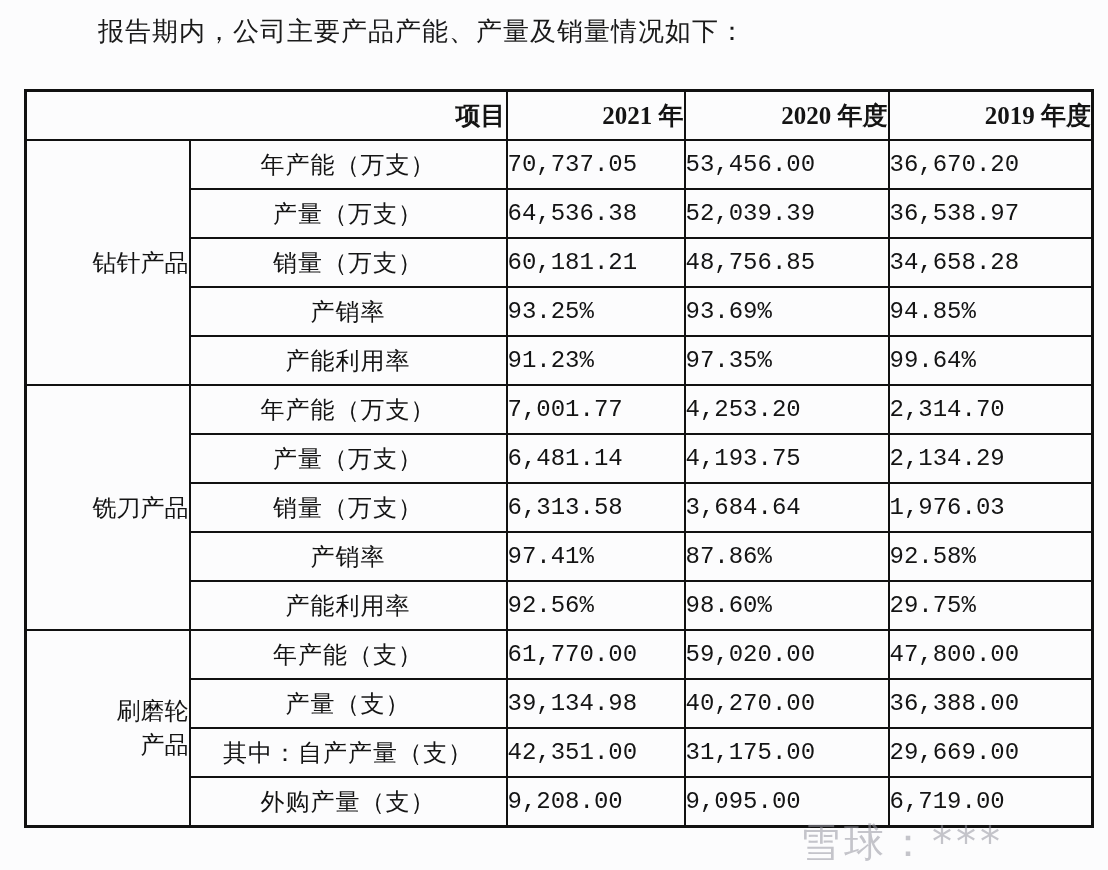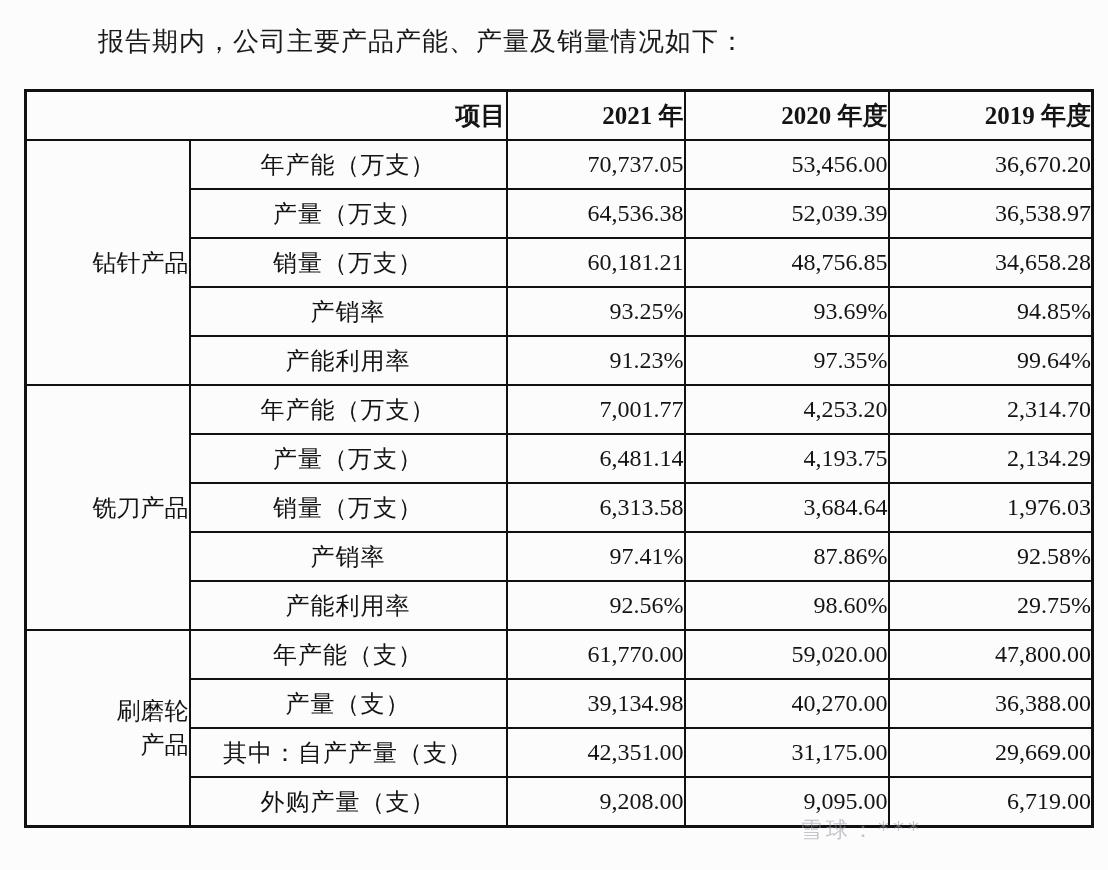--- a/index.html
+++ b/index.html
@@ -1,45 +1,45 @@
 <!DOCTYPE html>
 <html><head>
 <meta charset="utf-8">
 <style>
   html, body { margin: 0; padding: 0; }
   body {
     width: 1108px; height: 870px; background: #fcfcfd; position: relative; overflow: hidden;
     font-family: "DejaVu Serif", "Liberation Serif", serif; color: #141414;
   }
   .intro {
-    position: absolute; left: 98px; top: 24px; font-size: 26px; letter-spacing: 1px;
+    position: absolute; left: 98px; top: 14px; font-size: 26px; letter-spacing: 1px;
     font-family: "DejaVu Sans", "Liberation Sans", sans-serif; color: #1a1a1a;
   }
   table.main {
     position: absolute; left: 24px; top: 89px; width: 1067px;
     border-collapse: collapse; border: 3px solid #111; table-layout: fixed;
   }
   table.main td, table.main th {
     border: 2px solid #111; height: 47px; padding: 0; font-size: 24px;
   }
   table.main th {
     font-family: "Liberation Serif", "DejaVu Serif", serif; font-weight: bold; font-size: 25px; text-align: right;
   }
   th.col-item { font-family: "DejaVu Sans", sans-serif; font-size: 24px; }
   td.group {
     text-align: right; font-family: "DejaVu Sans", "Liberation Sans", sans-serif; font-size: 23px; line-height: 34px;
   }
   td.label {
     text-align: center; font-family: "DejaVu Sans", "Liberation Sans", sans-serif; font-size: 23px; letter-spacing: 1px;
   }
   td.num {
-    text-align: right; padding-right: 14px; font-family: Liberation Serif, serif; font-size: 25px;
+    padding-right: 14px; font-family: Liberation Mono, monospace; font-size: 25px;
   }
   .watermark {
-    position: absolute; left: 800px; top: 815px; font-size: 22px; color: rgba(150,150,160,0.55);
+    position: absolute; left: 800px; top: 815px; font-size: 40px; color: rgba(150,150,160,0.55);
     font-family: "DejaVu Sans", sans-serif; letter-spacing: 4px; pointer-events: none;
   }
 </style>
 </head>
 <body>
 
 <div class="intro">报告期内，公司主要产品产能、产量及销量情况如下：</div>
 
 <table class="main">
   <colgroup>

